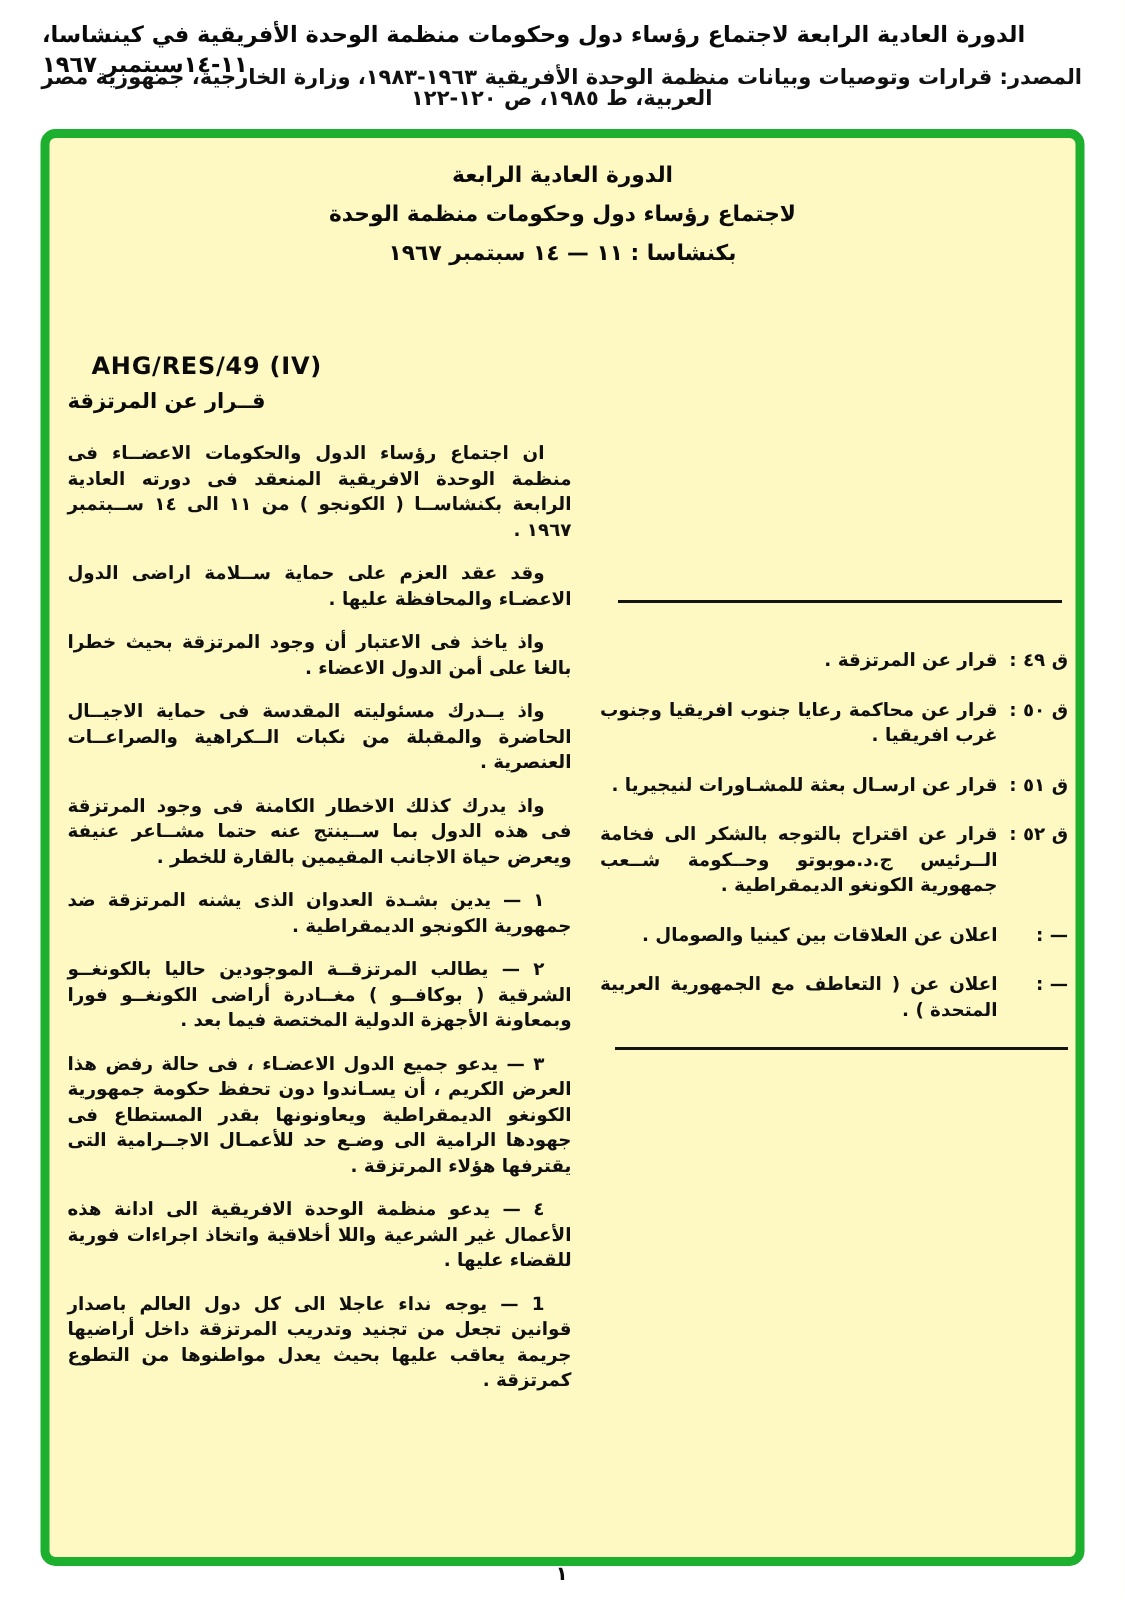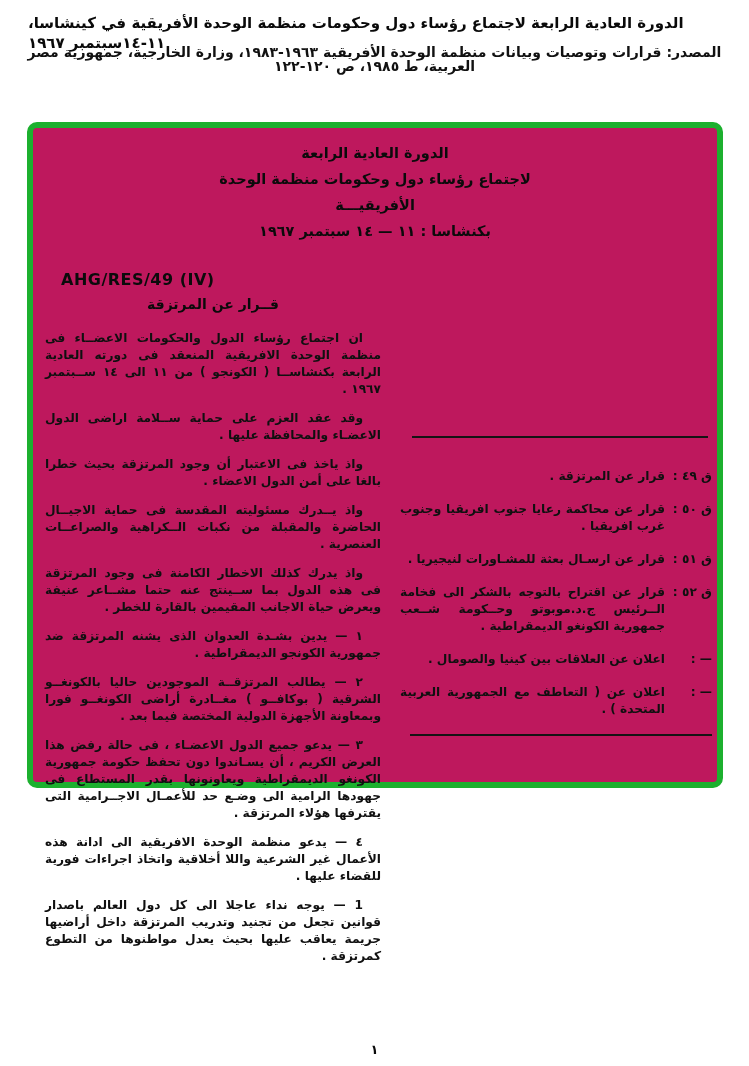--- a/index.html
+++ b/index.html
@@ -21,25 +21,24 @@
   .top-source {
     position:absolute; top:45px; left:20px; right:20px;
     direction:rtl; text-align:center;
     font-weight:bold; font-size:14px; line-height:14px;
     color:#111;
   }
 
   
   .doc-frame {
     position:absolute; left:27px; top:86px;
-    width:696px; height:666px;
+    width:696px; height:958px;
     border:6px solid #1cb02e;
     border-radius:10px;
-    background:#be185d;
-    margin-top:36px;
+    background:#fef9c3;
   }
 
   .session-header {
     position:absolute; top:12px; left:0; right:0;
     direction:rtl; text-align:center;
     font-weight:bold; font-size:14.5px; line-height:26px;
     color:#0b0b0b;
   }
 
   .reference {
@@ -48,21 +47,21 @@
     font-weight:bold; font-size:16px; letter-spacing:0.5px;
     color:#0b0b0b;
   }
 
   
   .col-main {
     position:absolute; left:12px; top:168px; width:336px;
     direction:rtl;
   }
   .doc-title {
-    text-align:center;
+    text-align:left;
     font-weight:bold; font-size:14px;
     margin-bottom:18px;
     color:#0a0a0a;
   }
   .para {
     font-weight:bold; font-size:12.2px; line-height:17px;
     text-align:justify; text-align-last:right;
     text-indent:18px;
     margin-bottom:12px;
     color:#101010;
@@ -99,21 +98,20 @@
 <body>
 
 <div class="top-header">الدورة العادية الرابعة لاجتماع رؤساء دول وحكومات منظمة الوحدة الأفريقية في كينشاسا، ١١-١٤سبتمبر ١٩٦٧</div>
 <div class="top-source">المصدر: قرارات وتوصيات وبيانات منظمة الوحدة الأفريقية ١٩٦٣-١٩٨٣، وزارة الخارجية، جمهورية مصر العربية، ط ١٩٨٥، ص ١٢٠-١٢٢</div>
 
 <div class="doc-frame">
 
   <div class="session-header">
     <div>الدورة العادية الرابعة</div>
     <div>لاجتماع رؤساء دول وحكومات منظمة الوحدة</div>
-    <div>الأفريقيـــة</div>
     <div>بكنشاسا : ١١ — ١٤ سبتمبر ١٩٦٧</div>
   </div>
 
   <div class="reference">AHG/RES/49 (IV)</div>
 
   <div class="col-main">
     <div class="doc-title">قــرار عن المرتزقة</div>
     <div class="para">ان اجتماع رؤساء الدول والحكومات الاعضــاء فى منظمة الوحدة الافريقية المنعقد فى دورته العادية الرابعة بكنشاســا ( الكونجو ) من ١١ الى ١٤ ســبتمبر ١٩٦٧ .</div>
     <div class="para">وقد عقد العزم على حماية ســلامة اراضى الدول الاعضـاء والمحافظة عليها .</div>
     <div class="para">واذ ياخذ فى الاعتبار أن وجود المرتزقة بحيث خطرا بالغا على أمن الدول الاعضاء .</div>

